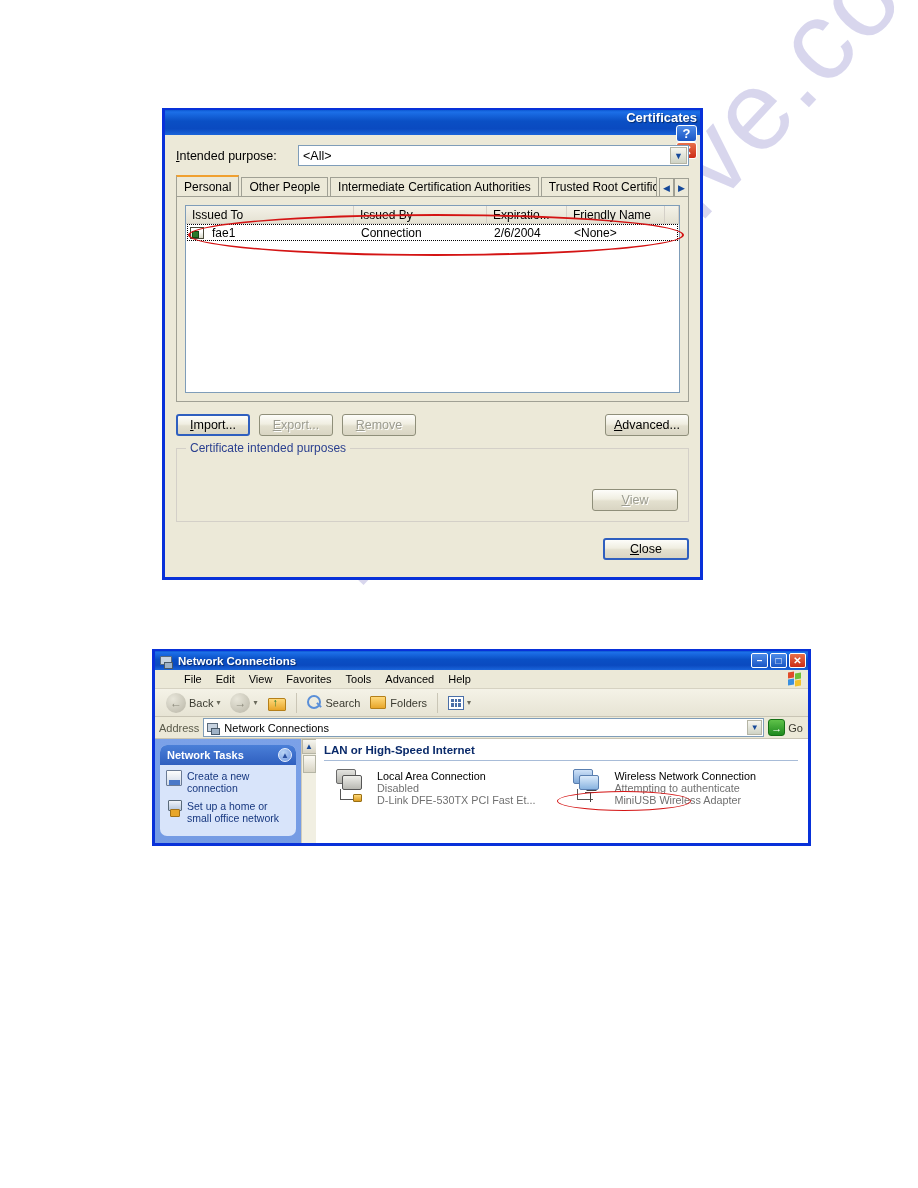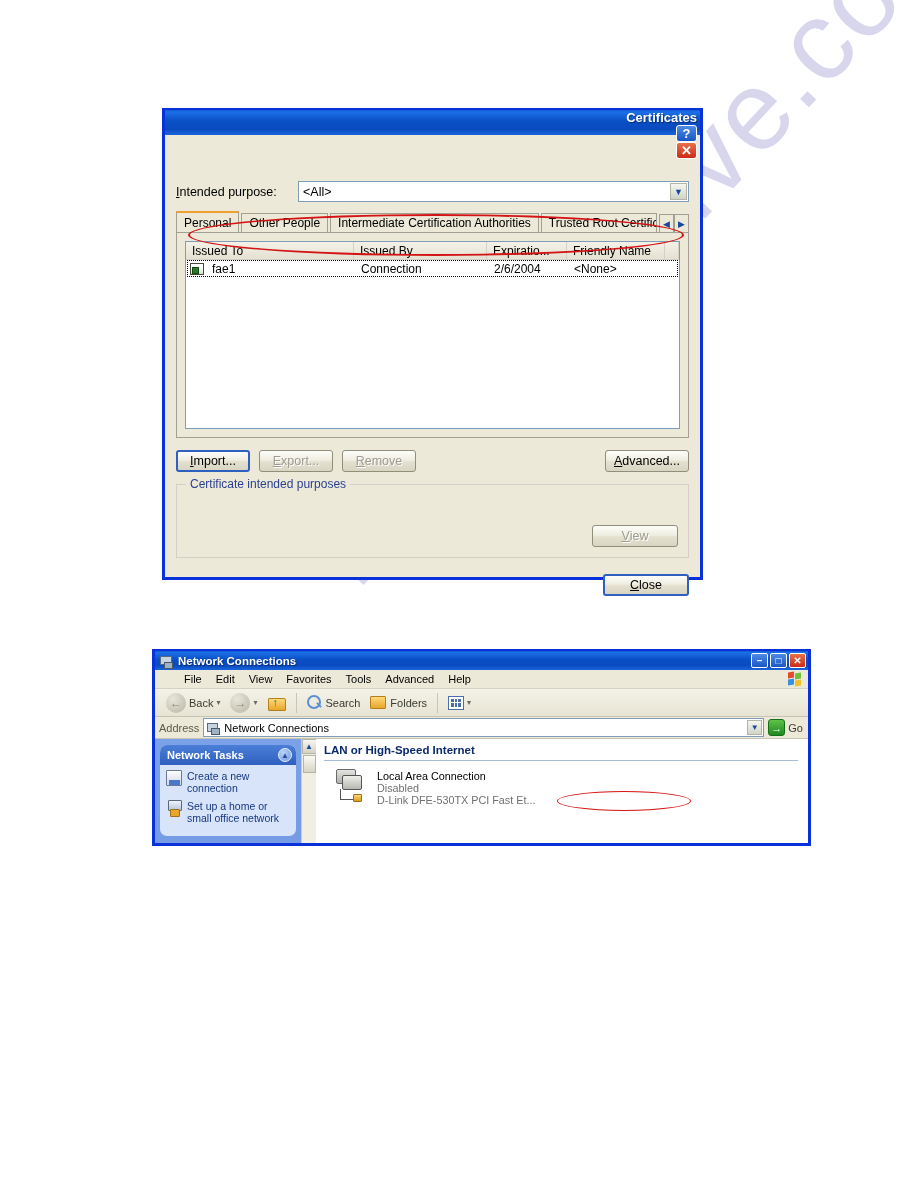--- a/index.html
+++ b/index.html
@@ -69,21 +69,21 @@
     display: flex; align-items: center; justify-content: center;
     font-size: 13px; font-weight: bold; color: #ffffff;
     font-family: "Liberation Sans", sans-serif;
     cursor: pointer;
   }
   .tb-help { background: linear-gradient(180deg,#4d8be8,#1a56c4); }
   .tb-close { background: linear-gradient(180deg,#e8704a,#cc2b16); }
 
   .cert-body { padding: 10px 11px 8px 11px; }
 
-  .purpose-row { display: flex; align-items: center; margin-bottom: 9px; margin-top: 36px; }
+  .purpose-row { display: flex; align-items: center; margin-bottom: 9px; }
   .purpose-label { font-size: 12.5px; color: #000; width: 122px; }
   .purpose-label u { text-decoration: underline; }
   .combo {
     flex: 1; height: 21px; background: #ffffff;
     border: 1px solid #7f9db9;
     display: flex; align-items: center;
     padding-left: 4px; font-size: 12.5px; color: #000;
     position: relative;
   }
   .combo-arrow {
@@ -681,20 +681,34 @@
                 <span class="conn-wire2"></span>
                 <span class="plug"></span>
             </span>
             <span class="conn-text">
               <span class="conn-name" style="display:block">Local Area Connection</span>
               <span class="conn-status" style="display:block">Disabled</span>
               <span class="conn-device" style="display:block">D-Link DFE-530TX PCI Fast Et...</span>
             </span>
           </div>
 
+          <div class="conn-item">
+            <span class="conn-icon wifi">
+              <span class="pc-back"></span>
+                <span class="pc-front"></span>
+              <span class="conn-wire"></span>
+                <span class="conn-wire2"></span>
+                <span class="antenna"></span>
+            </span>
+            <span class="conn-text">
+              <span class="conn-name" style="display:block">Wireless Network Connection</span>
+              <span class="conn-status" style="display:block">Attempting to authenticate</span>
+              <span class="conn-device" style="display:block">MiniUSB Wireless Adapter</span>
+            </span>
+          </div>
 
         </div>
       </div>
     </div>
   </div>
 
   <div class="ellipse thin" style="left:557px; top:791px; width:134px; height:20px;"></div>
 
 </div>
 

